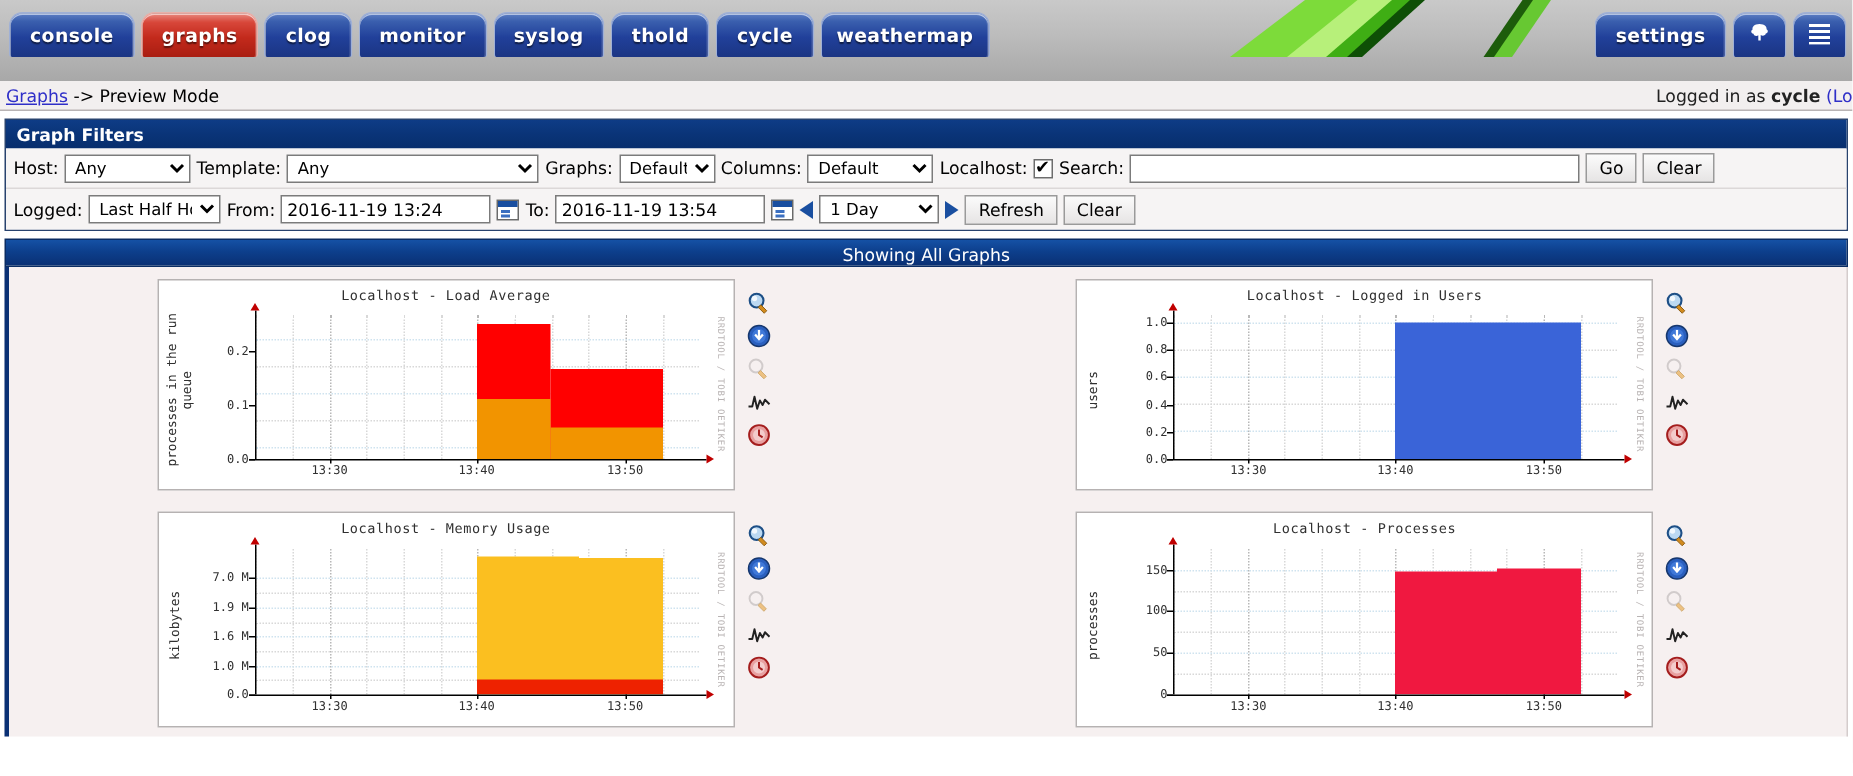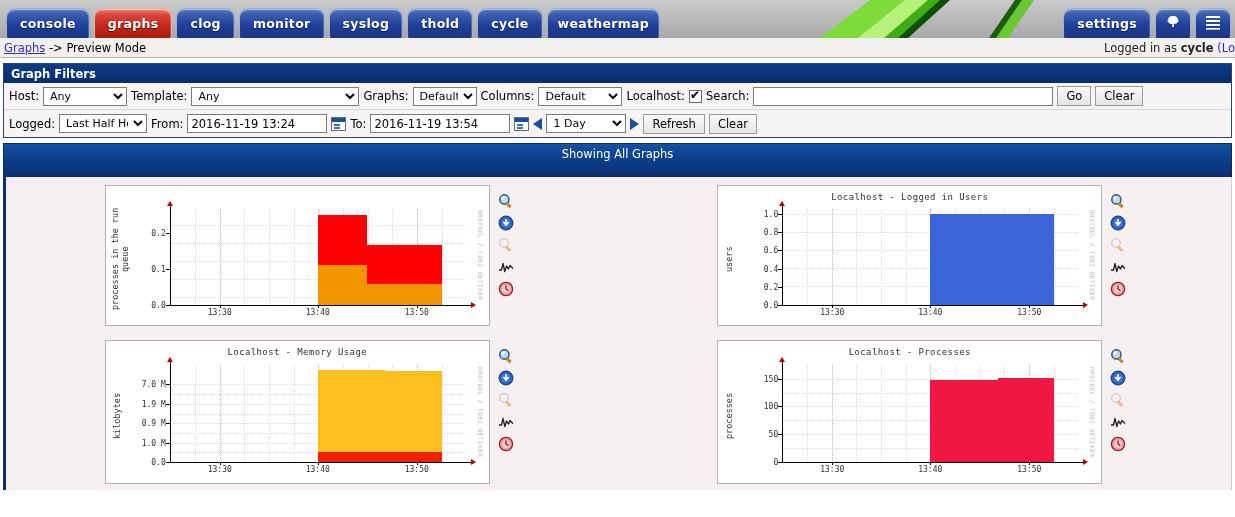--- a/index.html
+++ b/index.html
@@ -9,21 +9,21 @@
     overflow: hidden;
     background: #ffffff;
     font-family: "DejaVu Sans", "Liberation Sans", sans-serif;
     font-size: 11px;
     color: #000;
   }
 
   
   .header {
     position: relative;
-    height: 38px;
+    height: 54px;
     background: linear-gradient(to bottom, #c9c9c9 0%, #bdbdbd 40%, #a8a8a8 100%);
     overflow: hidden;
   }
   .swoosh {
     position: absolute; top: 0; left: 700px; width: 340px; height: 38px;
     overflow: hidden; pointer-events: none;
   }
   .tabs {
     position: absolute; top: 8px; left: 6px;
     display: flex; gap: 4px; z-index: 5;
@@ -146,21 +146,21 @@
   .chk.checked::after {
     content: "\2714"; position: absolute; left: 0px; top: -3px;
     font-size: 12px; color: #000; line-height: 14px;
   }
 
   
   .showing {
     margin-top: 5px;
     background: linear-gradient(to bottom, #1551a5 0%, #0d3f8c 45%, #0a3074 100%);
     color: #ffffff; text-align: center; font-size: 11.5px;
-    padding: 3px 0; height: 34px;
+    padding: 3px 0; height: 19px;
     border: 1px solid #0a2c63;
   }
 
   
   .graph-area {
     background: #f6f0f0;
     border-left: 3px solid #0a3074;
     border-right: 1px solid #d4cccc;
   }
   .grow { display: flex; }
@@ -366,20 +366,21 @@
 
   <div class="showing">Showing All Graphs</div>
 
   <div class="graph-area">
     <div class="grow">
 
       <div class="gcell">
         <div class="gbox">
           <div class="gwrap">
             <div class="rrd ghost" style="width:379px;height:135px">
+              <div class="rrd-title">Localhost - Load Average</div>
               <div class="vlabel" style="left:2px;top:12px;height:118px;width:12px">processes in the run queue</div>
               <div class="watermark">RRDTOOL / TOBI OETIKER</div>
 
               <div class="plot" style="left:62px;top:21px;width:296px;height:96px">
 
                 <div class="vgrid" style="left:0px"></div>
                 <div class="vgrid" style="left:25px"></div>
                 <div class="vgrid major" style="left:50px"></div>
                 <div class="vgrid" style="left:74px"></div>
                 <div class="vgrid" style="left:99px"></div>
@@ -591,21 +592,21 @@
                 <div class="area" style="left:148px;top:87px;width:124px;height:10px;background:#ee2200"></div>
               </div>
 
               <div class="axis-y" style="left:62px;top:19px;height:100px"></div>
               <div class="axis-x" style="left:58px;top:119px;width:305px"></div>
               <div class="tipup" style="left:59px;top:14px"></div>
               <div class="tipright" style="left:363px;top:116px"></div>
 
               <div class="ytick" style="top:119px;right:321px">0.0</div>
               <div class="ytick" style="top:100px;right:321px">1.0 M</div>
-              <div class="ytick" style="top:80px;right:321px">0.9 M</div>
+              <div class="ytick" style="top:80px;right:321px">1.6 M</div>
               <div class="ytick" style="top:61px;right:321px">1.9 M</div>
               <div class="ytick" style="top:41px;right:321px">7.0 M</div>
               <div class="tickmark-y" style="left:58px;top:119px"></div>
               <div class="tickmark-y" style="left:58px;top:100px"></div>
               <div class="tickmark-y" style="left:58px;top:80px"></div>
               <div class="tickmark-y" style="left:58px;top:61px"></div>
               <div class="tickmark-y" style="left:58px;top:41px"></div>
 
               <div class="tickmark-x" style="left:112px;top:119px"></div>
               <div class="tickmark-x" style="left:210px;top:119px"></div>

